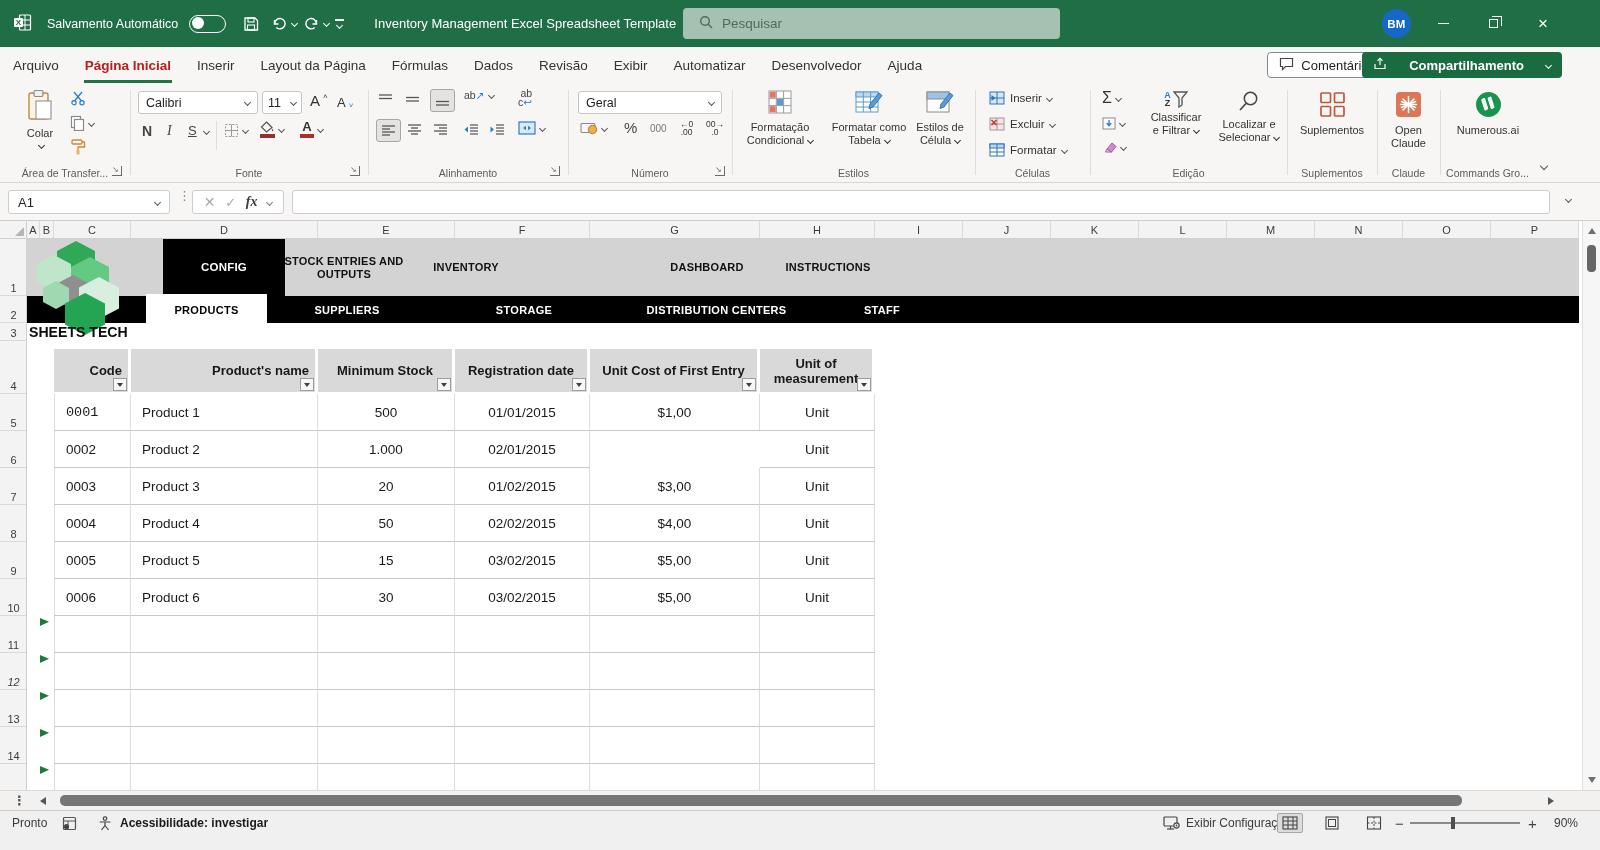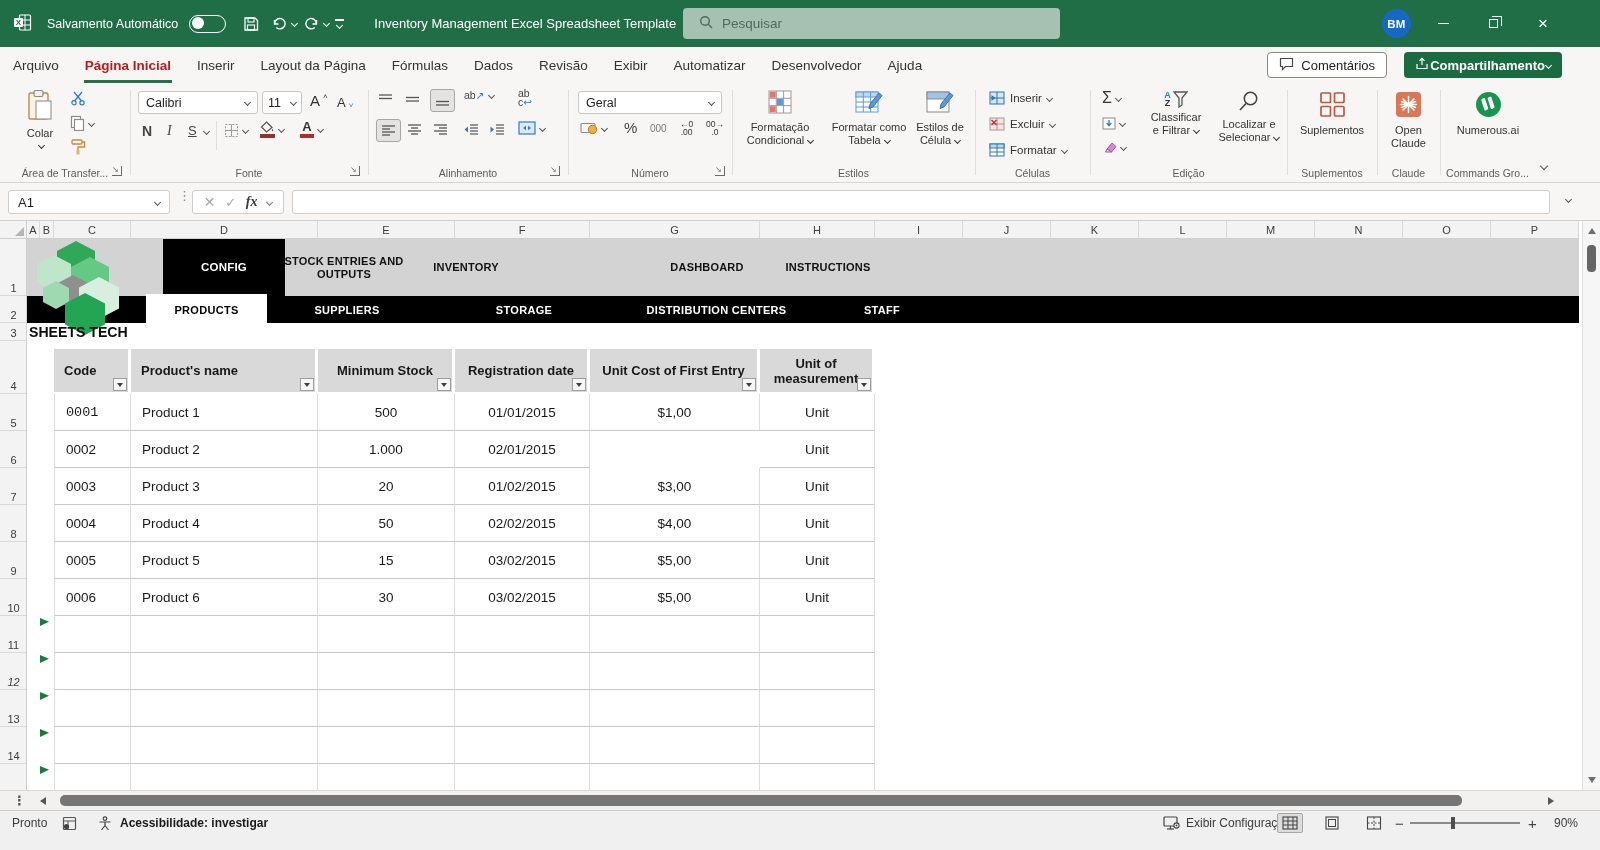--- a/index.html
+++ b/index.html
@@ -22,21 +22,21 @@
 .min-glyph{width:11px;height:1.4px;background:#fff}
 .restore-glyph{position:relative;width:9px;height:9px;border:1.2px solid #fff}
 .restore-glyph::before{content:"";position:absolute;left:2px;top:-4px;width:9px;height:9px;border:1.2px solid #fff;border-left:none;border-bottom:none}
 .close-glyph{font-size:17px;line-height:1;font-weight:400}
 
 .menubar{position:absolute;top:47px;left:0;width:100%;height:36px;background:#f7f6f5;display:flex;align-items:stretch}
 .menu-item{padding:0 13px;display:flex;align-items:center;font-size:13.5px;color:#333;position:relative;white-space:nowrap}
 .menu-item.active{font-weight:700;color:#b91c1c}
 .menu-item.active::after{content:"";position:absolute;left:12px;right:12px;bottom:0;height:3px;background:#217346}
 .comments-btn{position:absolute;right:213px;top:5px;height:26px;background:#fff;border:1px solid #8a8886;border-radius:4px;display:flex;align-items:center;gap:7px;padding:0 11px;font-size:13px;color:#222}
-.share-btn{position:absolute;right:38px;top:5px;height:26px;background:#1a6b40;border-radius:4px;display:flex;align-items:center;gap:1px;padding:0 11px;font-size:13px;color:#fff;font-weight:600}
+.share-btn{position:absolute;right:38px;top:5px;height:26px;background:#1a6b40;border-radius:4px;display:flex;align-items:center;gap:22px;padding:0 11px;font-size:13px;color:#fff;font-weight:600}
 
 .ribbon{position:absolute;top:83px;left:0;width:100%;height:100px;background:#f7f6f5;border-bottom:1px solid #d8d6d4}
 .rgroup{position:absolute;top:0;height:100%}
 .glabel{position:absolute;bottom:3px;left:0;right:0;text-align:center;font-size:10.5px;color:#5c5c5c;white-space:nowrap}
 .gsep{position:absolute;top:7px;bottom:7px;width:1px;background:#e0dedc}
 .launcher{position:absolute;bottom:6px;width:10px;height:10px;border-right:1.2px solid #6b6b6b;border-bottom:1.2px solid #6b6b6b;display:flex;align-items:flex-start;justify-content:flex-start}
 .launcher::before{content:"\2198";font-size:8px;line-height:8px;color:#6b6b6b}
 .combo{position:absolute;background:#fff;border:1px solid #c8c6c4;border-radius:3px;display:flex;align-items:center;padding:0 7px;font-size:12.5px;color:#222;height:23px;gap:6px}
 .combo .chev{margin-left:auto;color:#555}
 .sbtn{position:absolute;display:flex;align-items:center;gap:4px;color:#444}
@@ -67,21 +67,21 @@
 .sheet-content{position:absolute;left:27px;top:18px;width:1552px;height:551px;overflow:hidden;background:#fff}
 .banner-top{position:absolute;left:0;top:0;width:1552px;height:57px;background:#d3d3d3}
 .banner-sub{position:absolute;left:0;top:57px;width:1552px;height:27px;background:#000}
 .toptab{position:absolute;top:0;height:57px;display:flex;align-items:center;justify-content:center;font-size:11px;font-weight:700;color:#111;text-align:center;line-height:13px;letter-spacing:.2px}
 .toptab.active{background:#000;color:#fff;font-size:11.5px}
 .subtab{position:absolute;top:0;height:27px;display:flex;align-items:center;justify-content:center;font-size:11px;font-weight:700;color:#fff;letter-spacing:.3px;text-align:center}
 .subtab.active{background:#fff;color:#000;top:-2px;height:31px;z-index:3}
 .hex{position:absolute;clip-path:polygon(50% 0%,100% 25%,100% 75%,50% 100%,0% 75%,0% 25%);z-index:5}
 .logo-text{position:absolute;left:2px;top:84px;font-size:15px;font-weight:900;color:#0d0d0d;letter-spacing:0;transform:scaleX(.94);transform-origin:left;white-space:nowrap;z-index:6}
 .th{position:absolute;top:110px;height:43px;background:#d9d9d9;display:flex;align-items:center;justify-content:center;font-weight:700;font-size:13px;color:#181818;line-height:15px;text-align:center;padding:0 6px}
-.th.al{justify-content:flex-start;padding-left:10px;text-align:left}
+.th.al{justify-content:flex-end;padding-left:10px;text-align:left}
 .fbtn{position:absolute;right:1px;bottom:1px;width:14px;height:13px;background:#f6f6f6;border:1px solid #9d9d9d;display:flex;align-items:center;justify-content:center}
 .fbtn::after{content:"";width:0;height:0;border-left:3.5px solid transparent;border-right:3.5px solid transparent;border-top:4.5px solid #3f3f3f}
 .table-topline{position:absolute;left:27px;top:155px;width:821px;height:1px;background:#c9c9c9}
 .td{position:absolute;height:37px;border-right:1px solid #dcdcdc;border-bottom:1px solid #c9c9c9;display:flex;align-items:center;font-size:13.5px;color:#1a1a1a;background:#fff}
 .td.first{border-left:1px solid #dcdcdc}
 .td.ac{justify-content:center}.td.al{justify-content:flex-start;padding-left:11px}
 .marker{position:absolute;left:13px;width:9px;height:9px;background:#1d7a3e;clip-path:polygon(0 0,100% 42%,0 88%)}
 .vscroll{position:absolute;left:1582px;top:0;width:18px;height:569px;background:#f6f6f6;border-left:1px solid #e0e0e0}
 .vs-up{position:absolute;left:5px;top:7px;border-left:4px solid transparent;border-right:4px solid transparent;border-bottom:6px solid #6f6f6f}
 .vs-down{position:absolute;left:5px;bottom:7px;border-left:4px solid transparent;border-right:4px solid transparent;border-top:6px solid #6f6f6f}
@@ -93,21 +93,21 @@
 .hs-right{position:absolute;left:1548px;top:6px;border-top:4px solid transparent;border-bottom:4px solid transparent;border-left:6px solid #555}
 .hs-thumb{position:absolute;left:60px;top:4px;width:1402px;height:11px;background:#757575;border-radius:5px}
 
 .statusbar{position:absolute;top:810px;left:0;width:1600px;height:40px;background:#f0f0f0;border-top:1px solid #cfcfcf;font-size:12px;color:#3c3c3c}
 .sb-item{position:absolute;top:0;height:24px;display:flex;align-items:center;gap:6px}
 .viewbtn{position:absolute;top:2px;width:26px;height:20px;display:flex;align-items:center;justify-content:center}
 .viewbtn.sel{background:#dcdcdc;border-radius:2px}
 .zoom-track{position:absolute;left:1410px;top:11px;width:110px;height:1.5px;background:#8a8a8a}
 .zoom-thumb{position:absolute;left:1451px;top:6px;width:4px;height:12px;background:#4f4f4f}
 .zoom-sign{position:absolute;top:2px;font-size:15px;color:#444;height:20px;display:flex;align-items:center}
-.icon-ab{font-size:10.5px;color:#444;line-height:9px;text-align:left}
+.icon-ab{font-size:10.5px;color:#444;line-height:9px;text-align:right}
 .dec{display:flex;flex-direction:column;font-size:8.5px;line-height:8px;color:#333;align-items:center}
 .az{display:flex;flex-direction:column;font-size:9px;line-height:8.5px;font-weight:700}
 </style>
 </head>
 <body>
 
 <div class="app">
 
   <div class="titlebar">
     <span class="tb-appicon">

